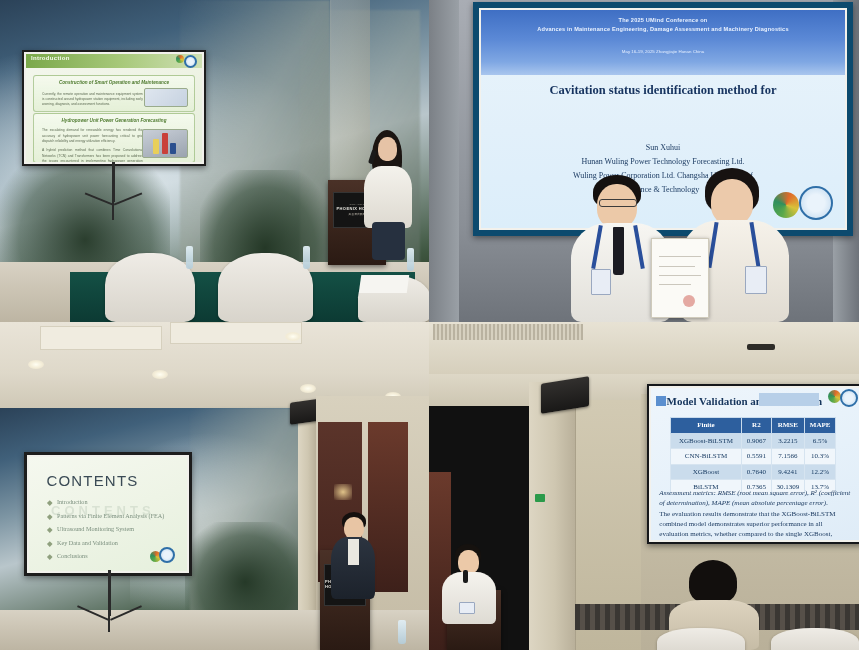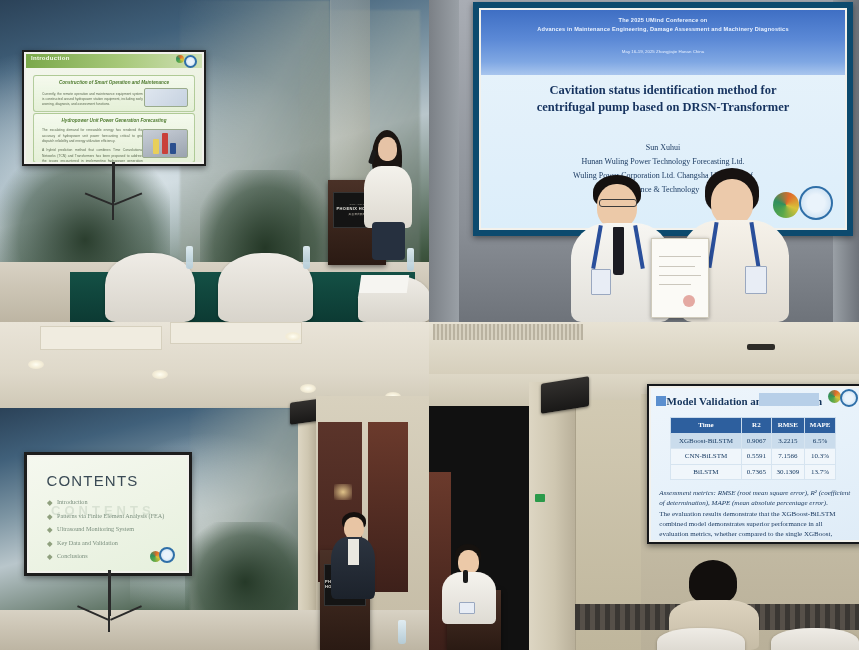--- a/index.html
+++ b/index.html
@@ -227,21 +227,20 @@
 
       <div class="screen-frame" style="left:44px;top:2px;width:368px;height:222px;border:6px solid #0c4a6e;">
         <div class="slide slideB">
           <div class="band">
             <div class="l1">The 2025 UMind Conference on</div>
             <div class="l2">Advances in Maintenance Engineering, Damage Assessment and Machinery Diagnostics</div>
             <div class="l3">May 16-19, 2025 Zhangjiajie Hunan China</div>
           </div>
           <div class="ttl">
             <div>Cavitation status identification method for</div>
-            <div>centrifugal pump based on DRSN-Transformer</div>
           </div>
           <div class="auth">
             <div>Sun Xuhui</div>
             <div>Hunan Wuling Power Technology Forecasting Ltd.</div>
             <div>Wuling Power Corporation Ltd. Changsha University of</div>
             <div>Science &amp; Technology</div>
           </div>
           <div class="logoA" style="right:46px;bottom:10px;width:26px;height:26px;"></div>
           <div class="logoB" style="right:12px;bottom:8px;width:30px;height:30px;"></div>
         </div>
@@ -360,39 +359,45 @@
         <div class="slide slideD">
           <div class="sq"></div>
           <div class="stitle">Model Validation and Evaluation</div>
           <div class="tophl" style="right:40px;"></div>
           <div class="logoA" style="right:18px;top:2px;width:13px;height:13px;"></div>
           <div class="logoB" style="right:1px;top:1px;width:14px;height:14px;"></div>
 
           <table class="mv">
             <thead>
               <tr>
-                <th>Time</th>
+                <th>Finite</th>
                 <th>R2</th>
                 <th>RMSE</th>
                 <th>MAPE</th>
               </tr>
             </thead>
             <tbody>
               <tr class="alt">
                 <td>XGBoost-BiLSTM</td>
                 <td>0.9067</td>
                 <td>3.2215</td>
                 <td>6.5%</td>
               </tr>
               <tr class="pl">
                 <td>CNN-BiLSTM</td>
                 <td>0.5591</td>
                 <td>7.1566</td>
                 <td>10.3%</td>
               </tr>
+              <tr class="alt">
+                <td>XGBoost</td>
+                <td>0.7640</td>
+                <td>9.4241</td>
+                <td>12.2%</td>
+              </tr>
               <tr class="pl">
                 <td>BiLSTM</td>
                 <td>0.7365</td>
                 <td>30.1309</td>
                 <td>13.7%</td>
               </tr>
             </tbody>
           </table>
 
           <div class="note">

